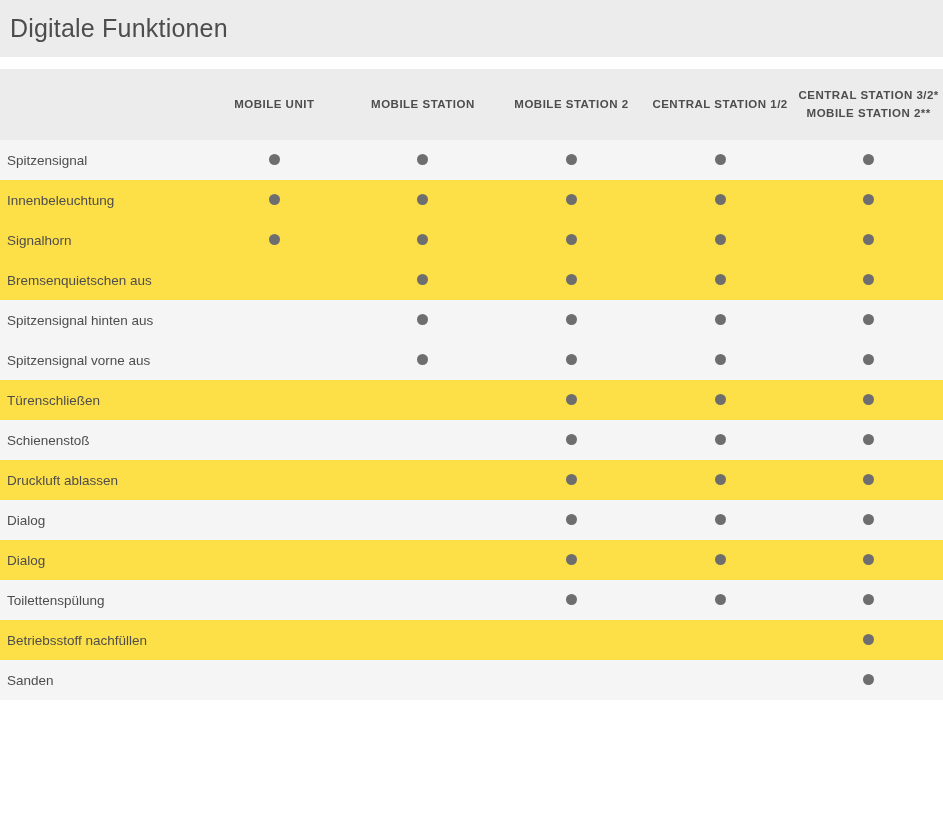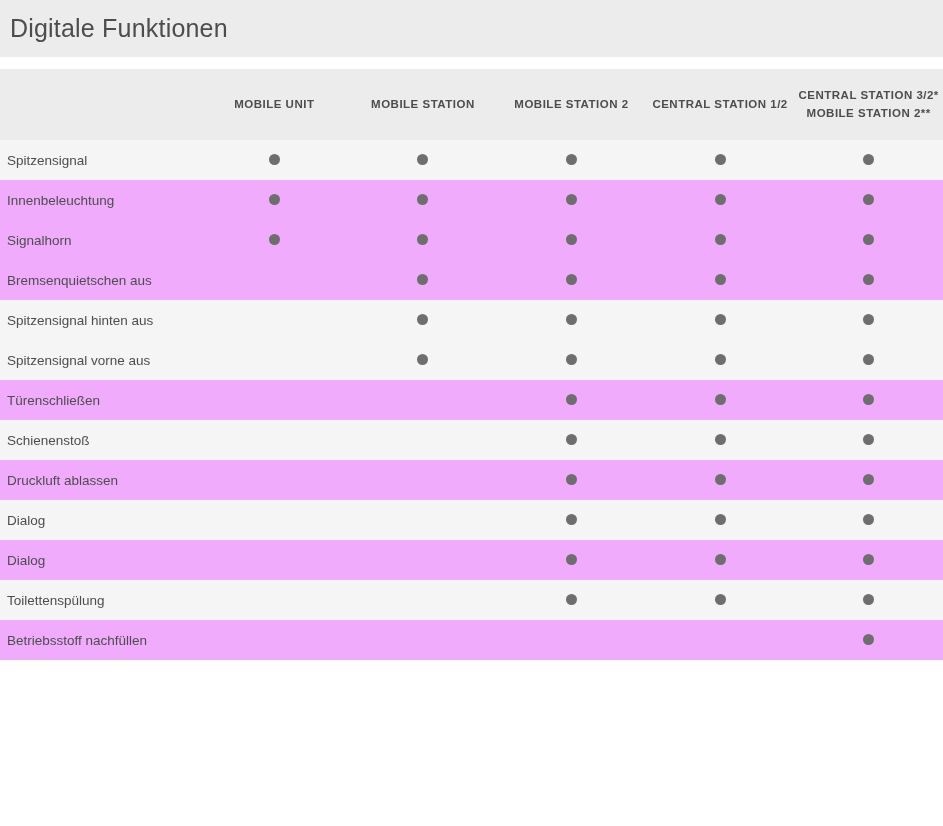--- a/index.html
+++ b/index.html
@@ -73,21 +73,21 @@
   }
   table.func-table tbody td.label-cell {
     padding-left: 7px;
     text-align: left;
     white-space: nowrap;
   }
   table.func-table tbody td.dot-cell {
     text-align: center;
   }
   tr.row-even td { background: #f5f5f5; }
-  tr.row-odd td { background: #f0abfc; }
+  tr.row-odd td { background: #fde047; }
   .dot {
     display: inline-block;
     width: 11px;
     height: 11px;
     border-radius: 50%;
     background: #6e6e6e;
   }
 </style>
 </head>
 <body>
@@ -220,16 +220,24 @@
           <td class="dot-cell"><span class="dot"></span></td>
         </tr>
         <tr class="row-odd">
           <td class="label-cell">Betriebsstoff nachfüllen</td>
           <td class="dot-cell"></td>
           <td class="dot-cell"></td>
           <td class="dot-cell"></td>
           <td class="dot-cell"></td>
           <td class="dot-cell"><span class="dot"></span></td>
         </tr>
+        <tr class="row-even">
+          <td class="label-cell">Sanden</td>
+          <td class="dot-cell"></td>
+          <td class="dot-cell"></td>
+          <td class="dot-cell"></td>
+          <td class="dot-cell"></td>
+          <td class="dot-cell"><span class="dot"></span></td>
+        </tr>
       </tbody>
   </table>
 
 </div>
 
 </body></html>

